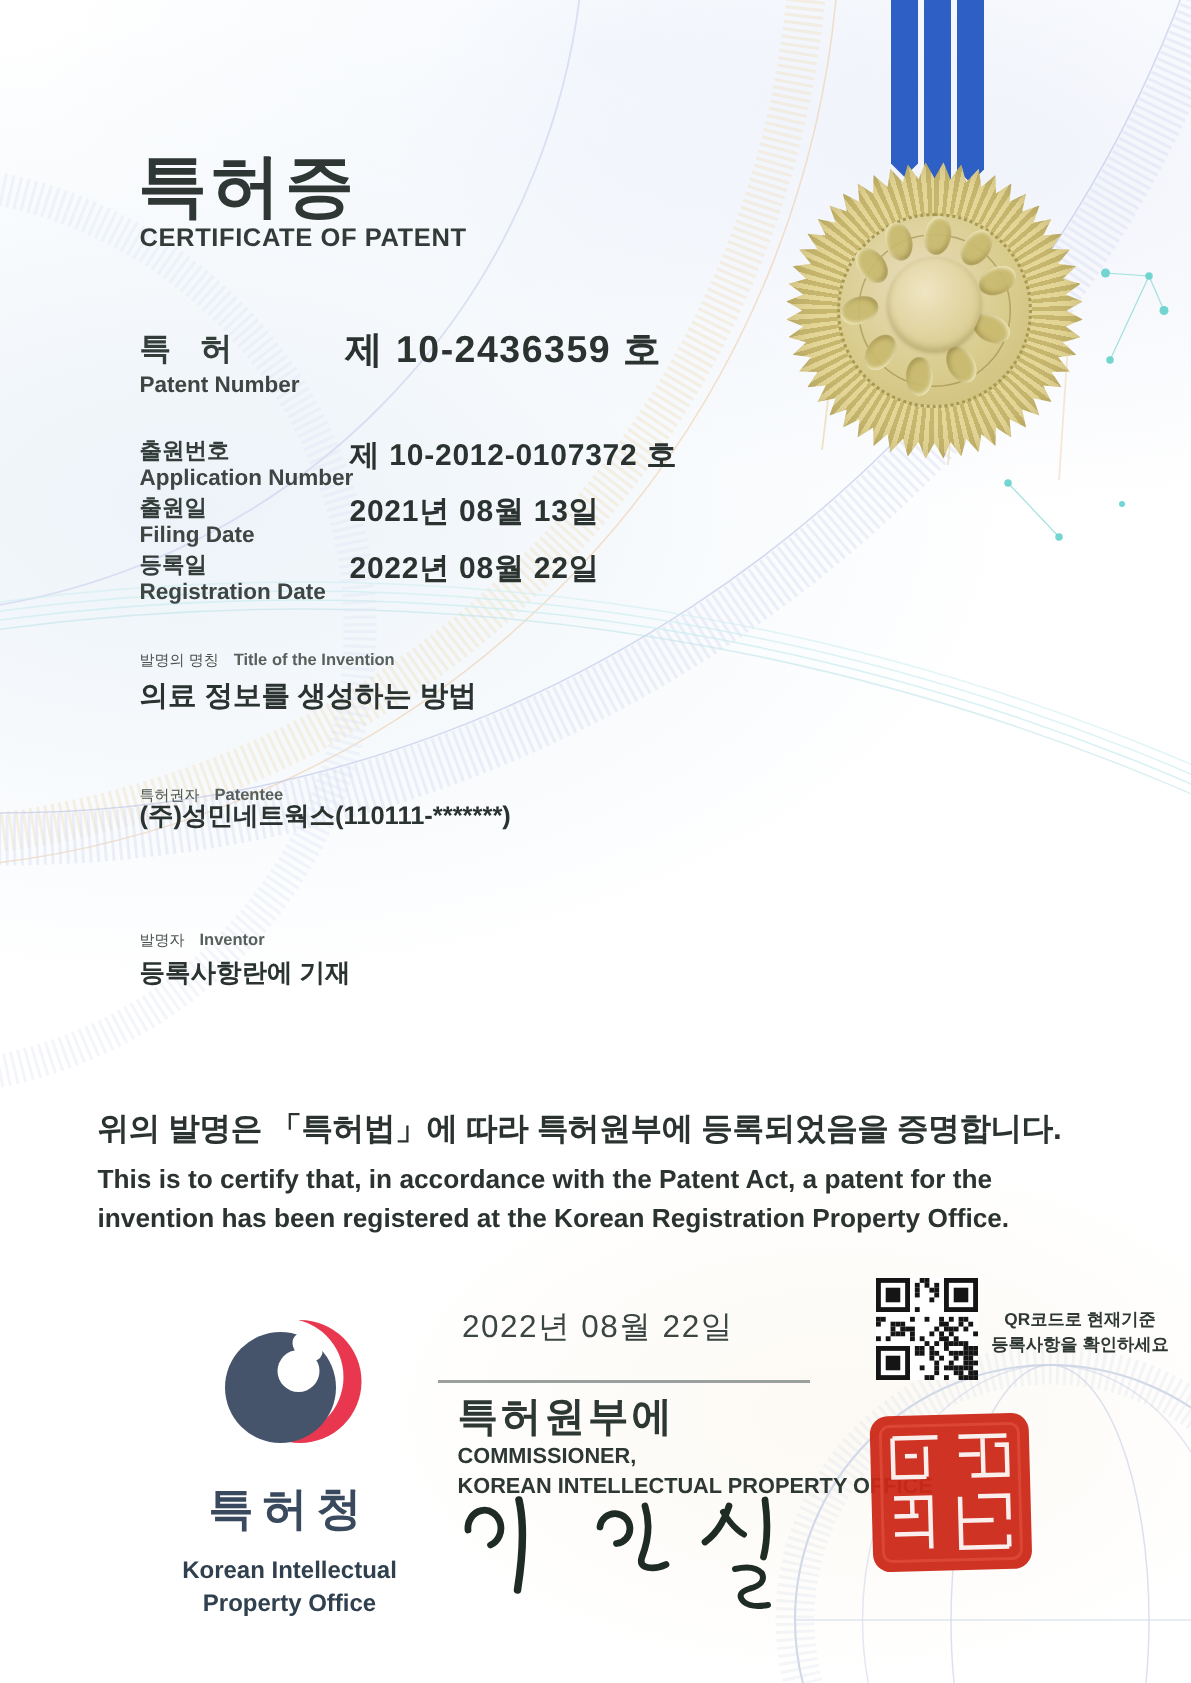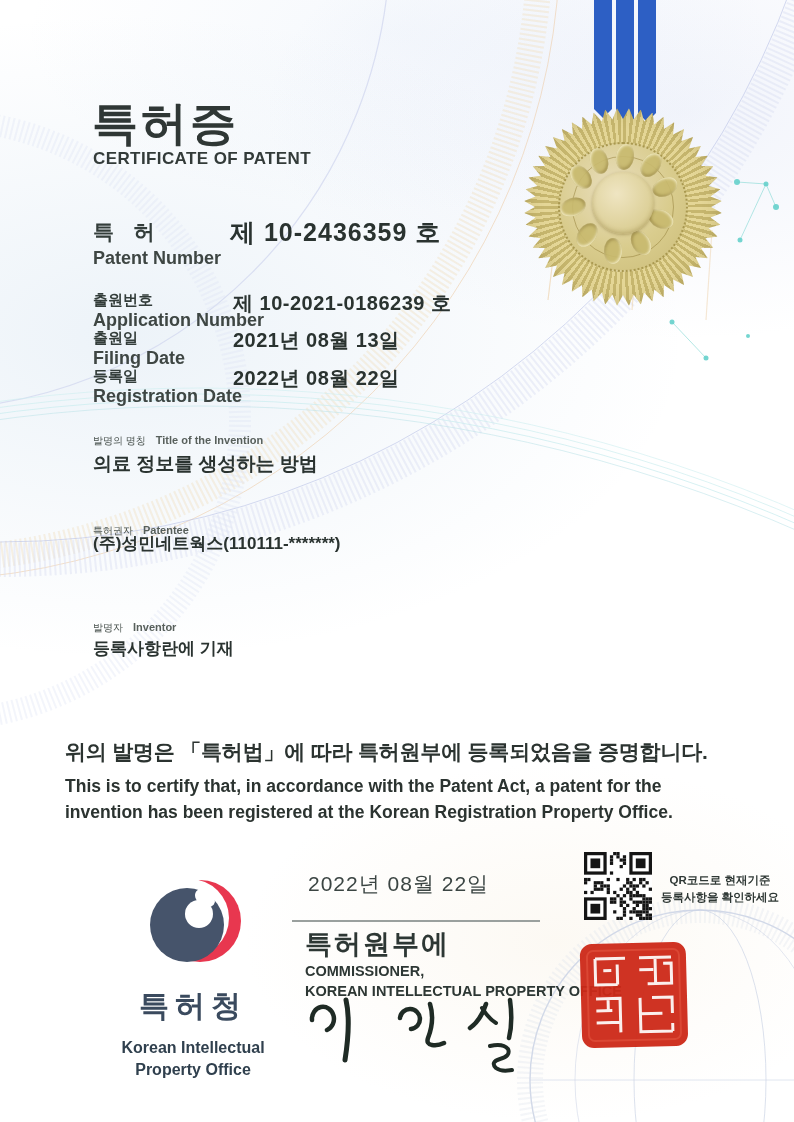--- a/index.html
+++ b/index.html
@@ -39,21 +39,21 @@
   .seal-petal { position:absolute; width:18px; height:26px; border-radius:50%;
     background:rgba(200,185,110,.9); box-shadow:inset 1px 1px 3px rgba(255,250,220,.8), inset -1px -2px 3px rgba(130,110,45,.5); }
 
   
   .title-ko { font-size:46px; font-weight:800; letter-spacing:3px; color:#2f3735; }
   .title-en { font-size:17px; font-weight:700; letter-spacing:.4px; color:#333b39; }
 
   
   .lbl-ko-lg { font-size:21px; font-weight:700; letter-spacing:7px; color:#333d3a; }
   .lbl-ko    { font-size:15px; font-weight:700; color:#333d3a; }
-  .lbl-en    { font-size:18px; font-weight:700; color:#3e4643; }
+  .lbl-en    { font-size:15px; font-weight:700; color:#3e4643; }
   .val-lg    { font-size:25px; font-weight:700; letter-spacing:1px; color:#2a3330; }
   .val       { font-size:20px; font-weight:700; letter-spacing:.5px; color:#2a3330; }
 
   .sec-ko { font-size:10px; font-weight:400; color:#49524e;margin-top:28px; }
   .sec-en { font-size:11px; font-weight:600; color:#58605c; margin-left:10px; }
   .sec-val { font-size:19px; font-weight:700; color:#2a3330; }
   .sec-val-sm { font-size:17px; font-weight:700; color:#2a3330; line-height:1.45; }
 
   .stmt-ko { font-size:21px; font-weight:700; color:#2b3330; letter-spacing:-.2px; }
   .stmt-en { font-size:17.5px; font-weight:700; color:#2b3330; line-height:1.5; }
@@ -137,21 +137,21 @@
 
   <div class="abs title-ko" style="left:92px;top:93px;">특허증</div>
   <div class="abs title-en" style="left:93px;top:149px;">CERTIFICATE OF PATENT</div>
 
   <div class="abs lbl-ko-lg" style="left:93px;top:218px;">특 허</div>
   <div class="abs lbl-en" style="left:93px;top:248px;">Patent Number</div>
   <div class="abs val-lg" style="left:230px;top:216px;">제 10-2436359 호</div>
 
   <div class="abs lbl-ko" style="left:93px;top:291px;">출원번호</div>
   <div class="abs lbl-en" style="left:93px;top:310px;">Application Number</div>
-  <div class="abs val" style="left:233px;top:290px;">제 10-2021-0186239 호</div>
+  <div class="abs val" style="left:233px;top:290px;">제 10-2012-0107372 호</div>
 
   <div class="abs lbl-ko" style="left:93px;top:329px;">출원일</div>
   <div class="abs lbl-en" style="left:93px;top:348px;">Filing Date</div>
   <div class="abs val" style="left:233px;top:327px;">2021년 08월 13일</div>
 
   <div class="abs lbl-ko" style="left:93px;top:367px;">등록일</div>
   <div class="abs lbl-en" style="left:93px;top:386px;">Registration Date</div>
   <div class="abs val" style="left:233px;top:365px;">2022년 08월 22일</div>
 
   <div class="abs" style="left:93px;top:430px;">

